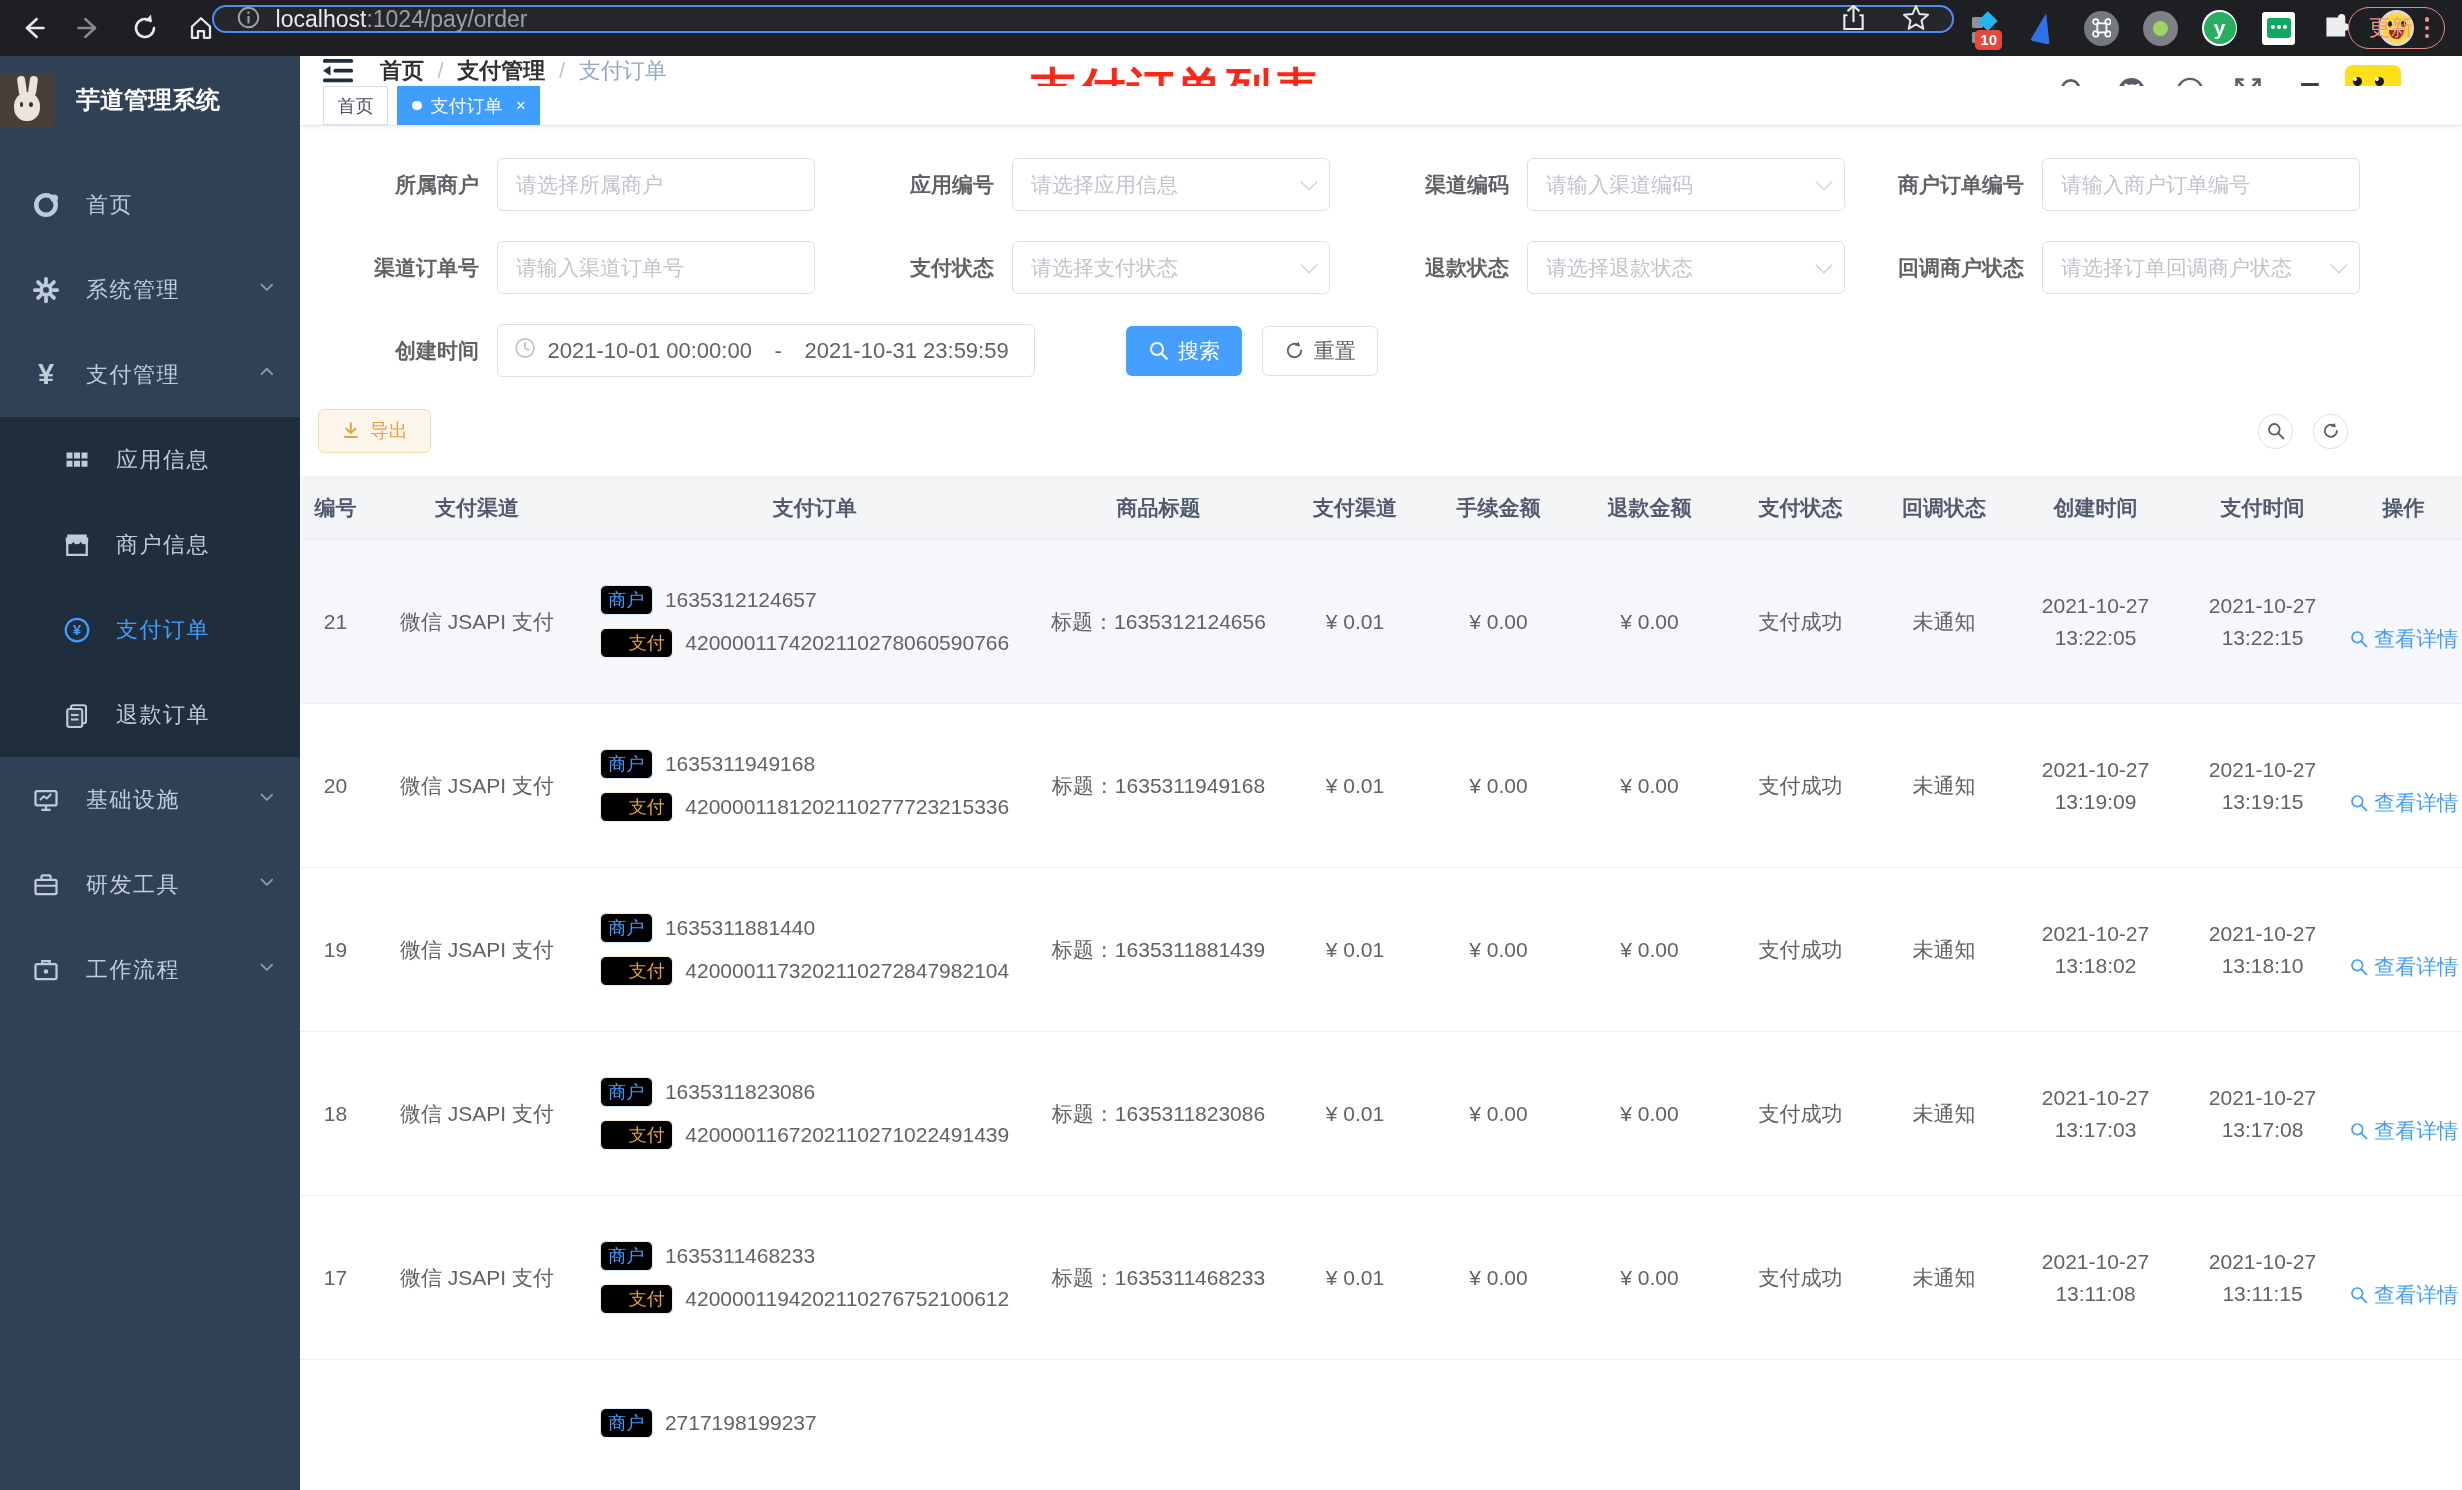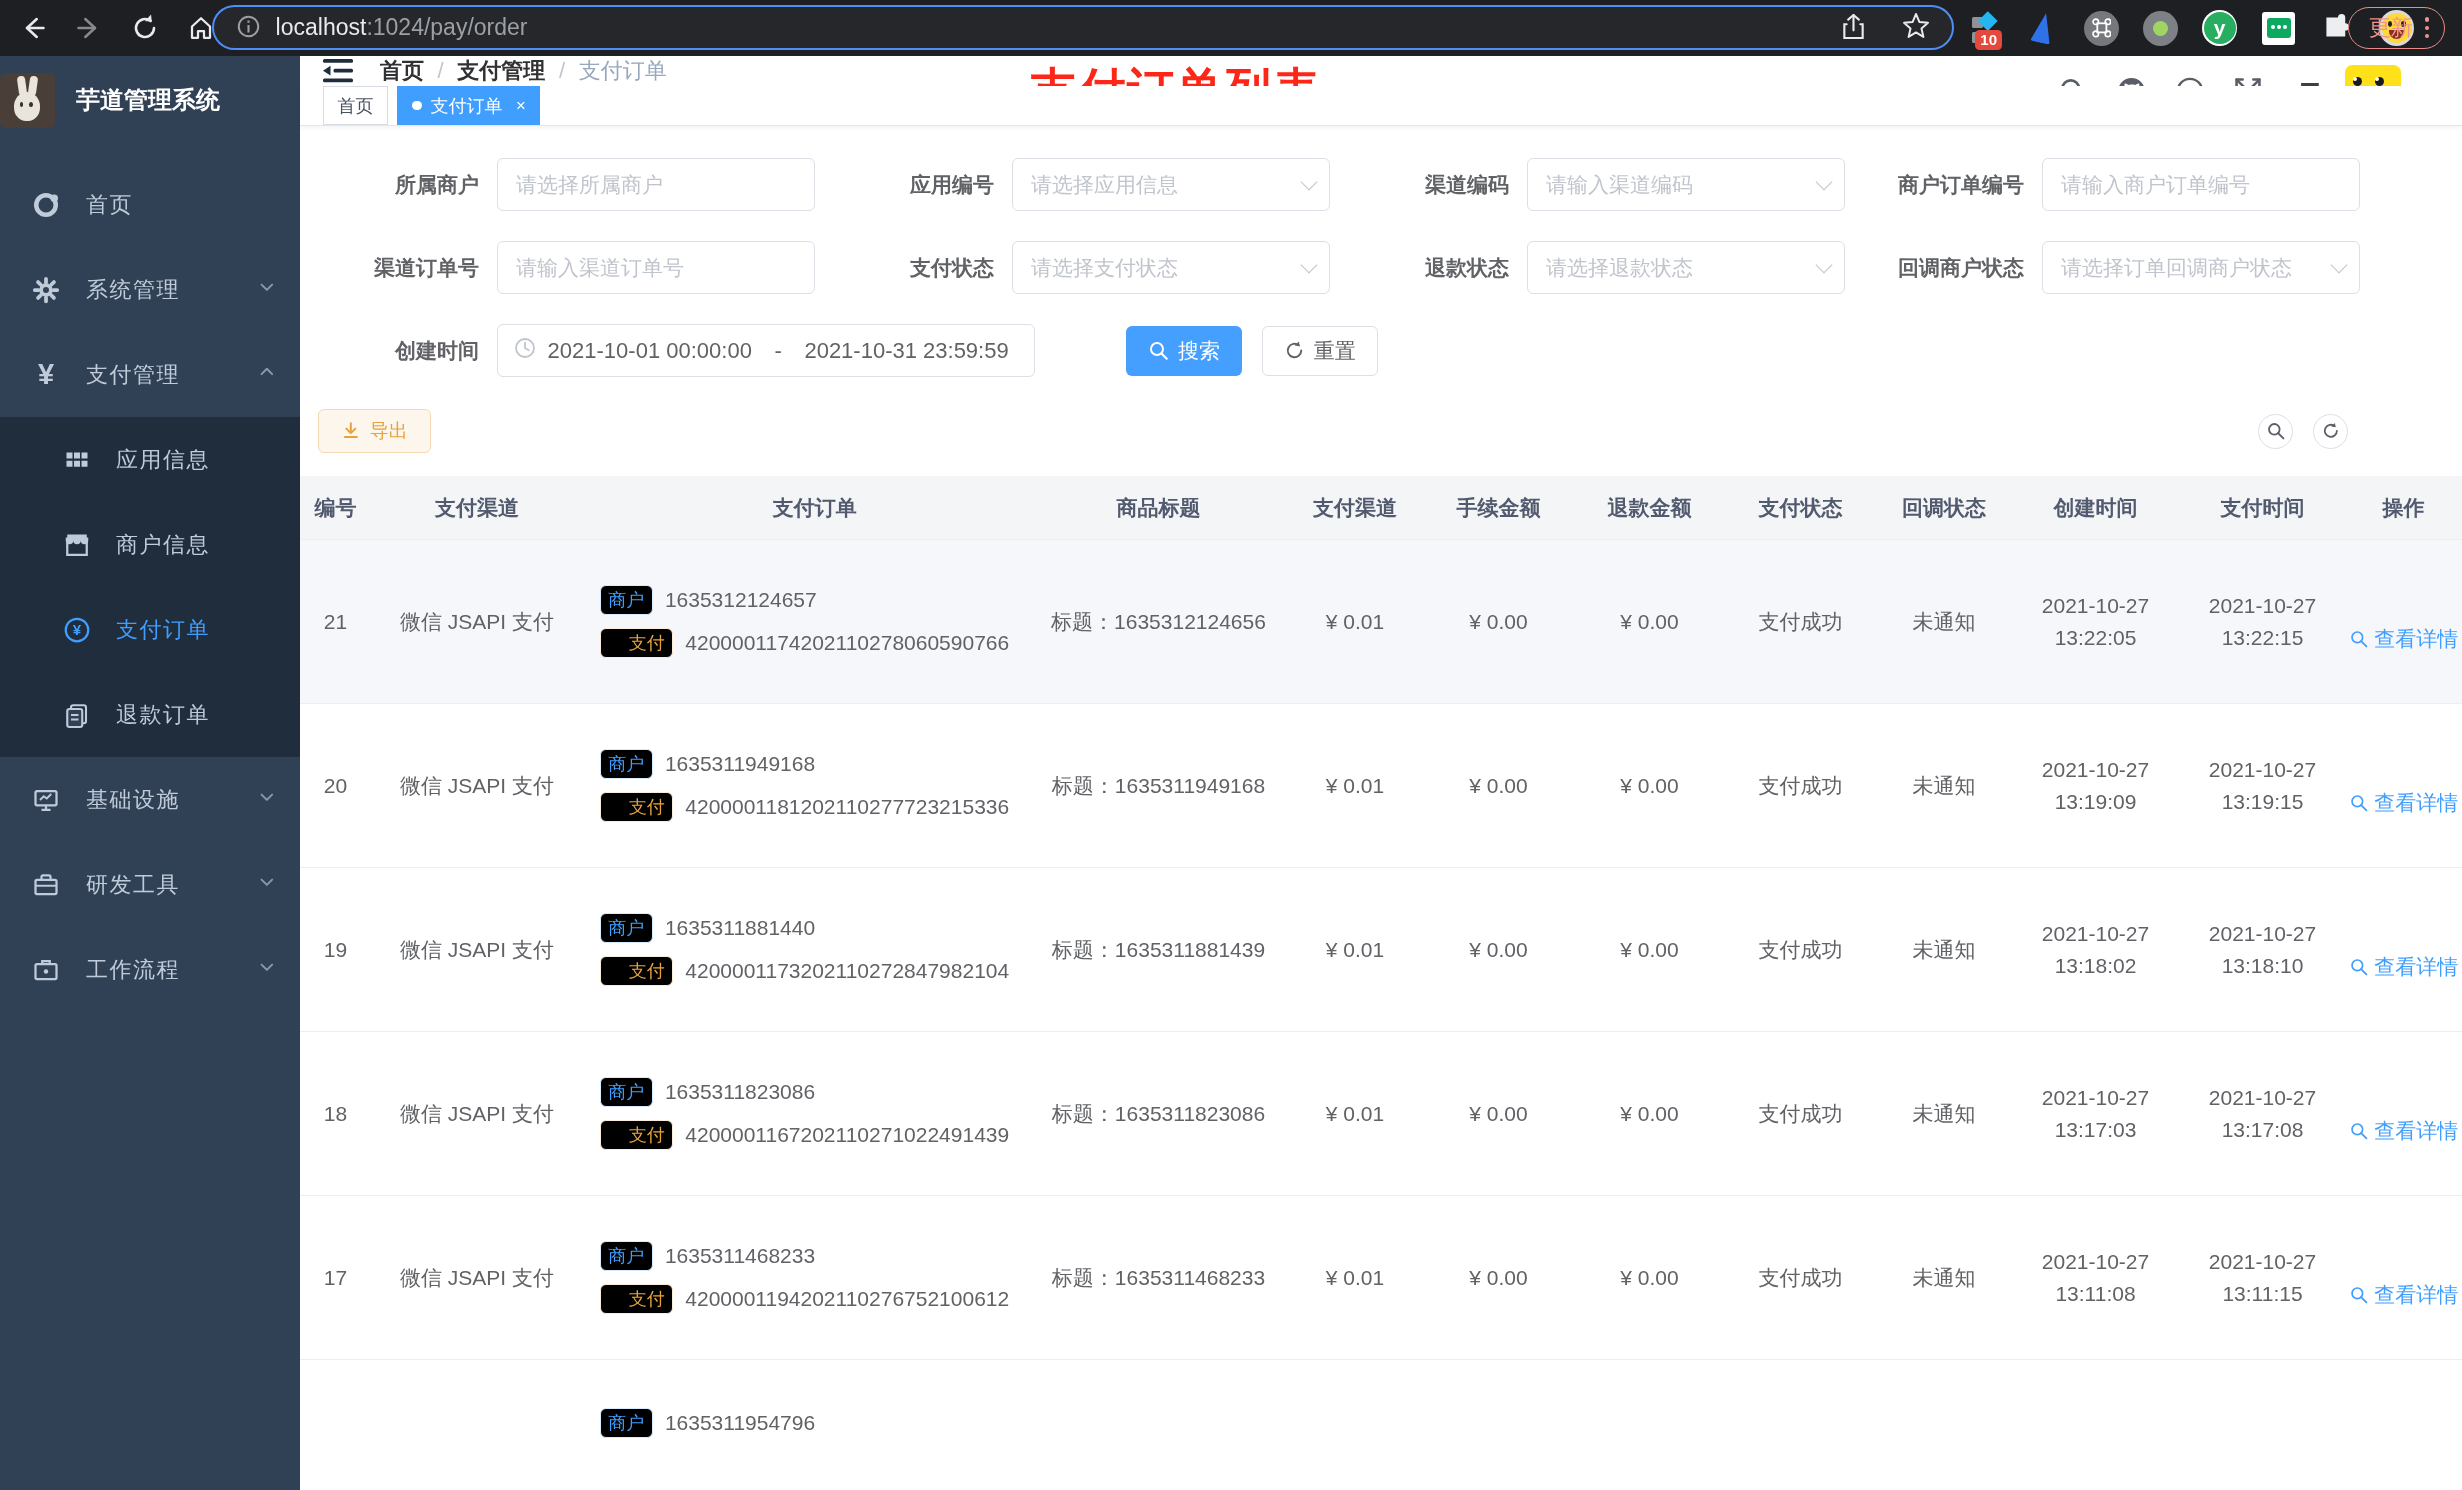--- a/index.html
+++ b/index.html
@@ -3,21 +3,21 @@
 <meta charset="utf-8">
 <style>
   * { margin:0; padding:0; box-sizing:border-box; }
   html,body { width:2462px; height:1490px; overflow:hidden; background:#fff;
     font-family:"Liberation Sans","DejaVu Sans",sans-serif; }
 
   
   .browser-bar { height:56px; background:#1e1f22; display:flex; align-items:center; position:relative; }
   .nav-btns { display:flex; align-items:center; gap:26px; padding:0 19.7px 0 18px; }
   .nav-btns svg { display:block; }
-  .url-pill { position:absolute; left:212px; top:5.3px; width:1742px; height:45px;
+  .url-pill { position:absolute; left:212px; top:5.3px; width:1742px; height:28px;
     background:#26272a; border:2.3px solid #4e8df6; border-radius:23px;
     display:flex; align-items:center; padding:12px 21px; }
   .url-text { font-size:23px; color:#e8eaed; margin-left:13.6px; white-space:nowrap; }
   .url-text .dim { color:#9aa0a6; }
   .pill-spacer { flex:1; }
   .ext-row { position:absolute; left:1966px; top:0; height:56px; display:flex; align-items:center; gap:24px; }
   .ext { width:35px; height:35px; position:relative; display:flex; align-items:center; justify-content:center; }
   .badge10 { position:absolute; left:9px; top:19.7px; background:#e5483d; color:#fff; font-size:15px; font-weight:bold;
     border-radius:4.5px; padding:0.8px 5.3px; line-height:18px; }
   .sq { position:absolute; width:11.4px; height:11.4px; background:#8f9296; border-radius:1.5px; }
@@ -792,21 +792,21 @@
     </span>
   </div>
 </div>
 
         <div class="partial-row" style="padding-top:48px;">
           <span class="tc c1"></span>
             <span class="tc c2"></span>
           <span class="tc c3">
             <span class="order-line">
               <span class="tag tag-merchant">商户</span>
-              <span class="order-no">1635311954796</span>
+              <span class="order-no">2717198199237</span>
             </span>
           </span>
         </div>
       </div>
     </div>
   </div>
 </div>
 
 
 </body></html>

